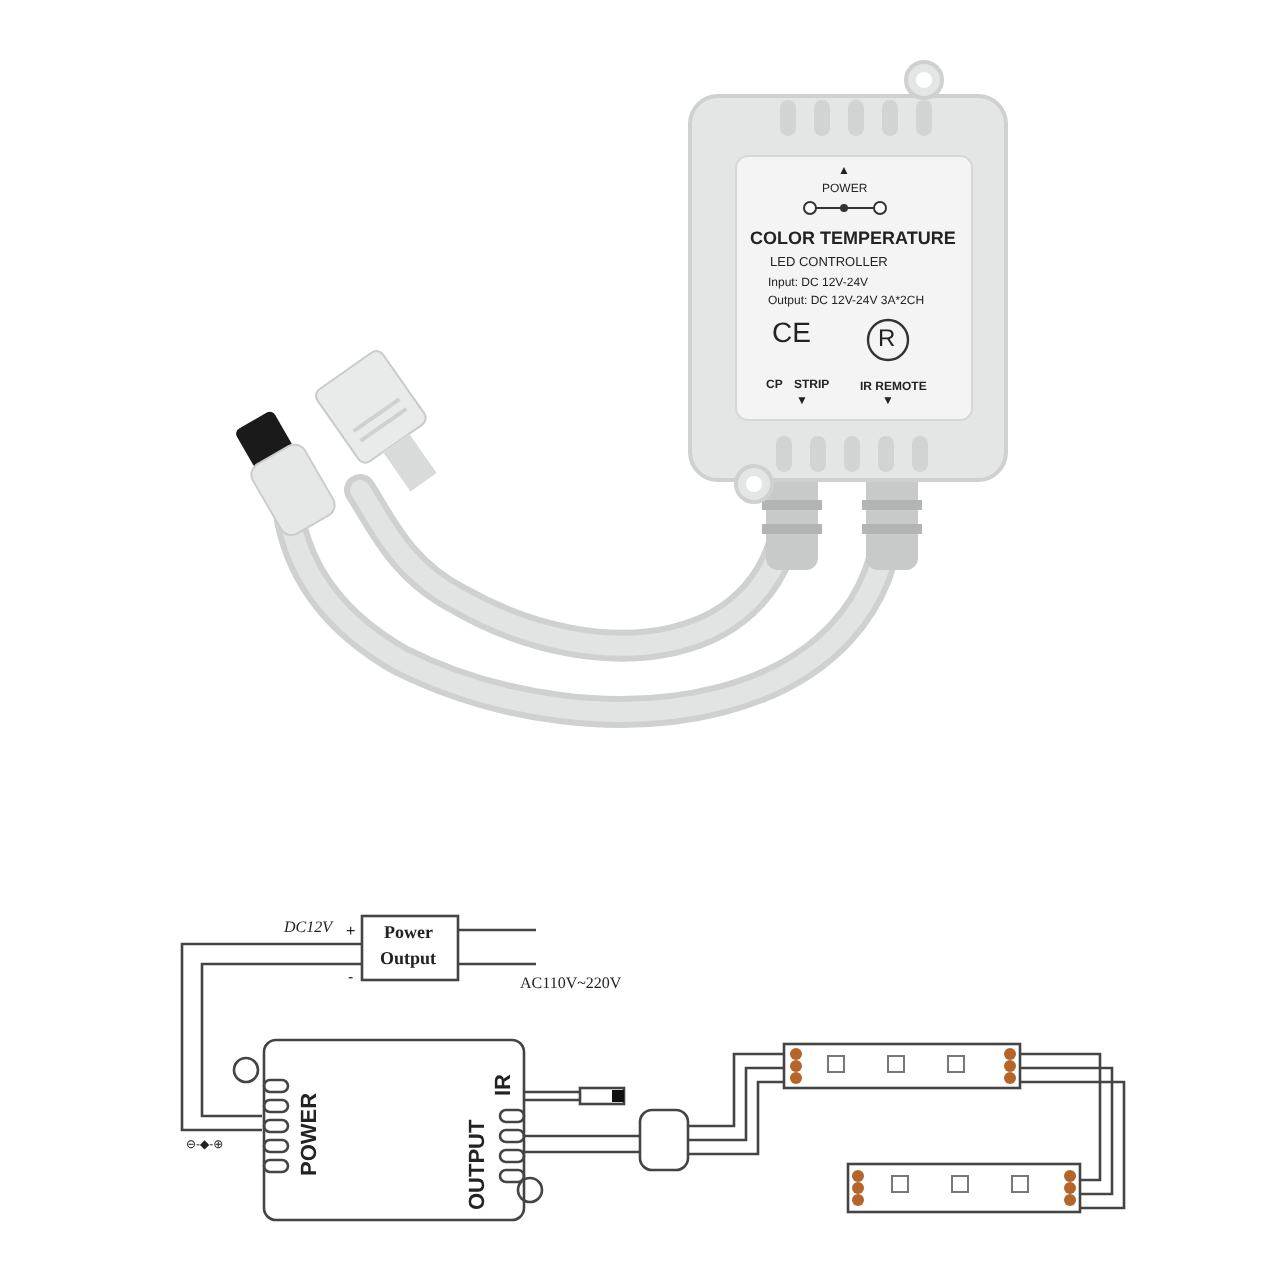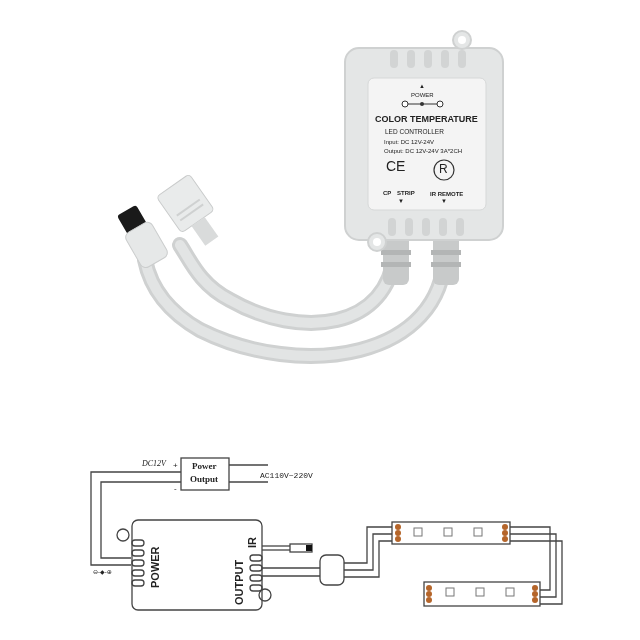--- a/index.html
+++ b/index.html
@@ -158,18 +158,18 @@
         <rect x="476" y="188" width="8" height="8"></rect>
         <rect x="506" y="188" width="8" height="8"></rect>
     </g>
   </svg>
 
   <span class="label-text" style="left:142px;top:59px;font-size:8px;font-family:'Liberation Serif',serif;font-style:italic;">DC12V</span>
   <span class="label-text" style="left:173px;top:61px;font-size:8px;">+</span>
   <span class="label-text" style="left:174px;top:84px;font-size:8px;">-</span>
   <span class="label-text" style="left:192px;top:61px;font-size:9px;font-weight:bold;font-family:'Liberation Serif',serif;">Power</span>
   <span class="label-text" style="left:190px;top:74px;font-size:9px;font-weight:bold;font-family:'Liberation Serif',serif;">Output</span>
-  <span class="label-text" style="left:260px;top:71px;font-size:8px;font-family:Liberation Mono, monospace;">AC110V~220V</span>
+  <span class="label-text" style="left:260px;top:87px;font-size:8px;font-family:Liberation Serif, serif;">AC110V~220V</span>
   <span class="label-text" style="left:93px;top:168px;font-size:6px;">⊖-◆-⊕</span>
   <span class="label-text" style="left:132px;top:150px;font-size:11px;font-weight:bold;transform:rotate(-90deg);transform-origin:left top;top:188px;left:149px;">POWER</span>
   <span class="label-text" style="font-size:11px;font-weight:bold;transform:rotate(-90deg);transform-origin:left top;top:205px;left:233px;">OUTPUT</span>
   <span class="label-text" style="font-size:11px;font-weight:bold;transform:rotate(-90deg);transform-origin:left top;top:148px;left:246px;">IR</span>
 </div>
 
 </body></html>

